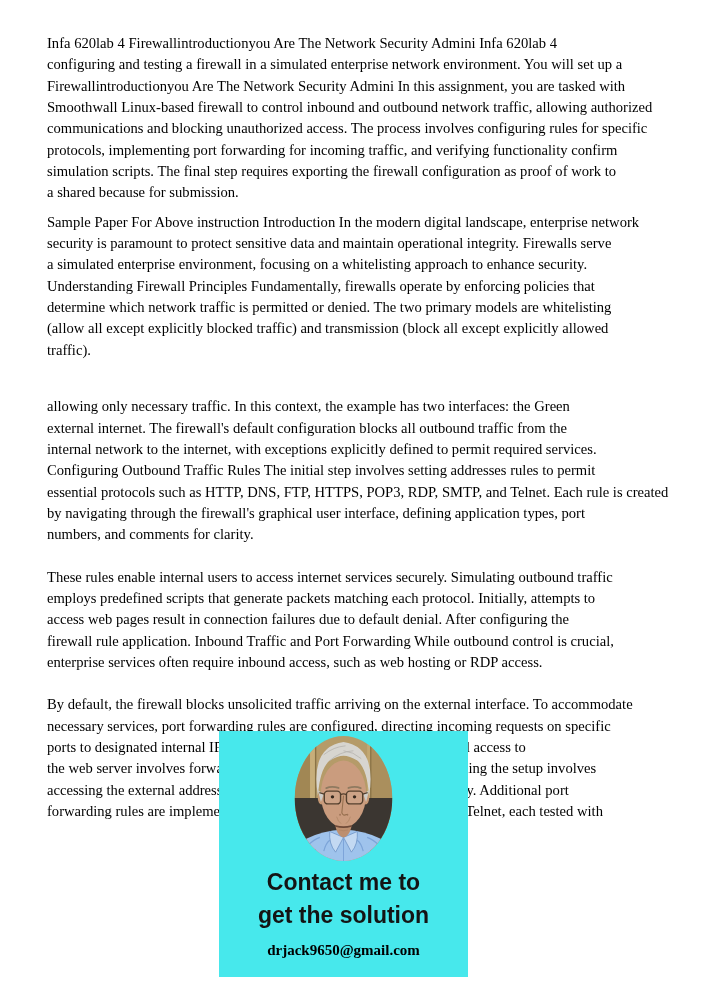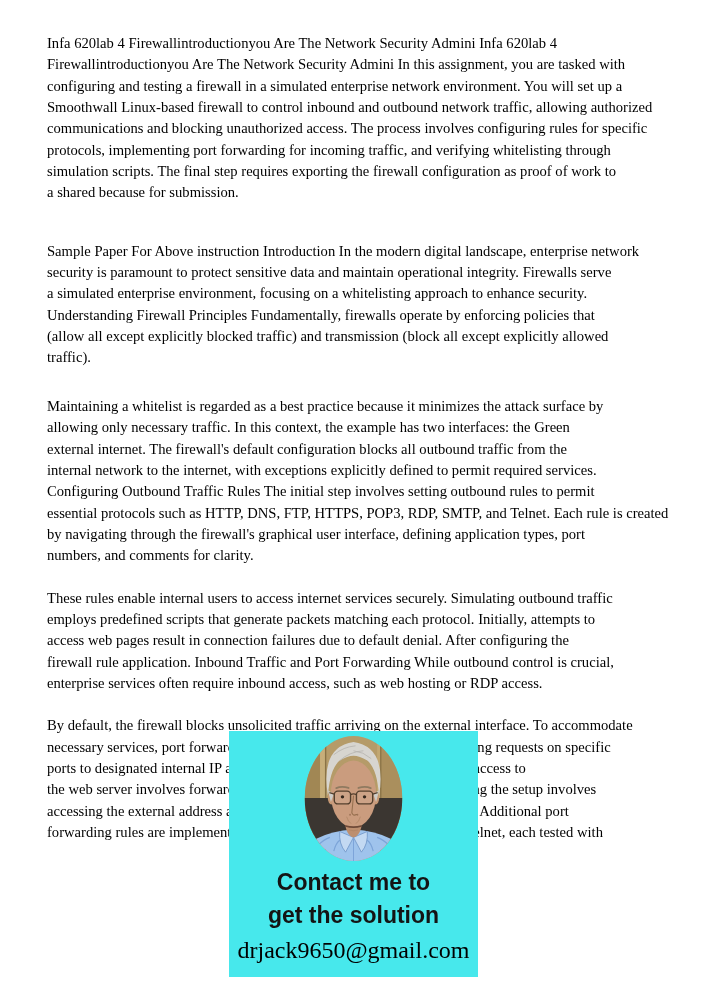--- a/index.html
+++ b/index.html
@@ -6,76 +6,76 @@
   html,body { width:708px; height:1000px; background:#ffffff; overflow:hidden; }
   body { position:relative; }
 
   
   .doc {
     position:absolute; left:47px; top:33px; width:640px;
     color:#000000;
     font-family:"Liberation Serif", serif;
   }
   .para { margin:0 0 21px 0; }
-  .para:nth-child(1){ margin-bottom:37px; }
-  .para:nth-child(2){ margin-bottom:27px; }
+  .para:nth-child(1){ margin-bottom:8px; }
+  .para:nth-child(2){ margin-bottom:35px; }
   .line {
     font-size:14.6px; line-height:21.35px; white-space:nowrap;
   }
 
   
   .popup {
-    position:absolute; left:229px; top:731px; width:249px; height:246px;
+    position:absolute; left:219px; top:731px; width:249px; height:246px;
     background:#47e8ec; z-index:5;
     display:flex; flex-direction:column; align-items:center;
   }
   .photo-wrap {
     margin-top:4px; width:99px; height:127px; flex:0 0 auto;
   }
   .cta {
     margin-top:4px; text-align:center;
     font-family:"Liberation Sans", sans-serif;
     font-weight:700; font-size:23px; line-height:33px;
     color:#141414; letter-spacing:0px;
   }
   .email {
     margin-top:3px; text-align:center;
     font-family:"Liberation Serif", serif;
-    font-weight:400; font-size:24px; line-height:30px;
+    font-weight:700; font-size:15px; line-height:30px;
     color:#000000; text-decoration:none; display:block;
   }
 </style>
 </head>
 <body>
 
 <div class="doc">
     <div class="para">
       <div class="line">Infa 620lab 4 Firewallintroductionyou Are The Network Security Admini Infa 620lab 4</div>
+      <div class="line">configuring and testing a firewall in a simulated enterprise network environment. You will set up a</div>
       <div class="line">Firewallintroductionyou Are The Network Security Admini In this assignment, you are tasked with</div>
-      <div class="line">configuring and testing a firewall in a simulated enterprise network environment. You will set up a</div>
       <div class="line">Smoothwall Linux-based firewall to control inbound and outbound network traffic, allowing authorized</div>
       <div class="line">communications and blocking unauthorized access. The process involves configuring rules for specific</div>
-      <div class="line">protocols, implementing port forwarding for incoming traffic, and verifying whitelisting through</div>
+      <div class="line">protocols, implementing port forwarding for incoming traffic, and verifying functionality confirm</div>
       <div class="line">simulation scripts. The final step requires exporting the firewall configuration as proof of work to</div>
       <div class="line">a shared because for submission.</div>
     </div>
     <div class="para">
       <div class="line">Sample Paper For Above instruction Introduction In the modern digital landscape, enterprise network</div>
       <div class="line">security is paramount to protect sensitive data and maintain operational integrity. Firewalls serve</div>
       <div class="line">a simulated enterprise environment, focusing on a whitelisting approach to enhance security.</div>
       <div class="line">Understanding Firewall Principles Fundamentally, firewalls operate by enforcing policies that</div>
+      <div class="line">determine which network traffic is permitted or denied. The two primary models are whitelisting</div>
       <div class="line">(allow all except explicitly blocked traffic) and transmission (block all except explicitly allowed</div>
       <div class="line">traffic).</div>
     </div>
     <div class="para">
-      <div class="line">Maintaining a whitelist is regarded as a best practice because it minimizes the attack surface by</div>
       <div class="line">allowing only necessary traffic. In this context, the example has two interfaces: the Green</div>
       <div class="line">external internet. The firewall's default configuration blocks all outbound traffic from the</div>
       <div class="line">internal network to the internet, with exceptions explicitly defined to permit required services.</div>
-      <div class="line">Configuring Outbound Traffic Rules The initial step involves setting outbound rules to permit</div>
+      <div class="line">Configuring Outbound Traffic Rules The initial step involves setting addresses rules to permit</div>
       <div class="line">essential protocols such as HTTP, DNS, FTP, HTTPS, POP3, RDP, SMTP, and Telnet. Each rule is created</div>
       <div class="line">by navigating through the firewall's graphical user interface, defining application types, port</div>
       <div class="line">numbers, and comments for clarity.</div>
     </div>
     <div class="para">
       <div class="line">These rules enable internal users to access internet services securely. Simulating outbound traffic</div>
       <div class="line">employs predefined scripts that generate packets matching each protocol. Initially, attempts to</div>
       <div class="line">access web pages result in connection failures due to default denial. After configuring the</div>
       <div class="line">firewall rule application. Inbound Traffic and Port Forwarding While outbound control is crucial,</div>
       <div class="line">enterprise services often require inbound access, such as web hosting or RDP access.</div>

